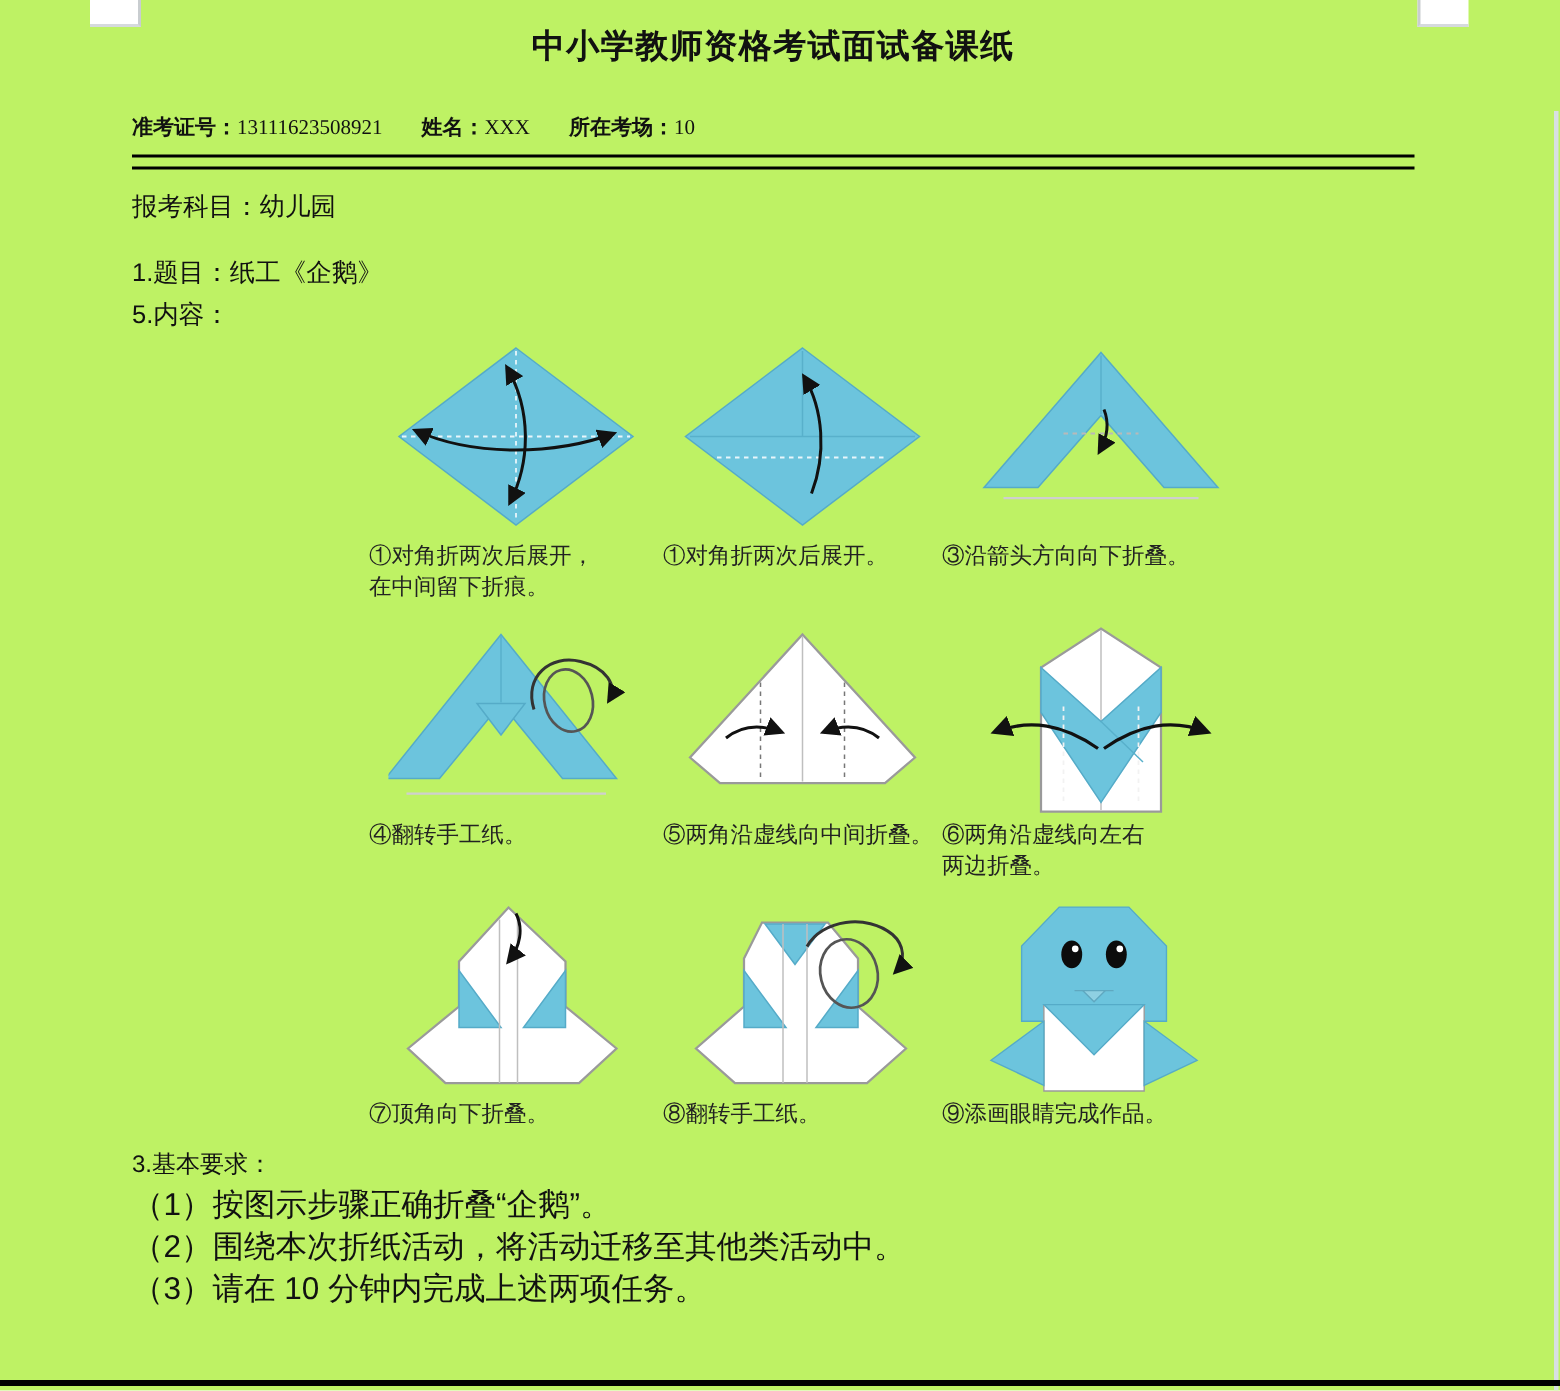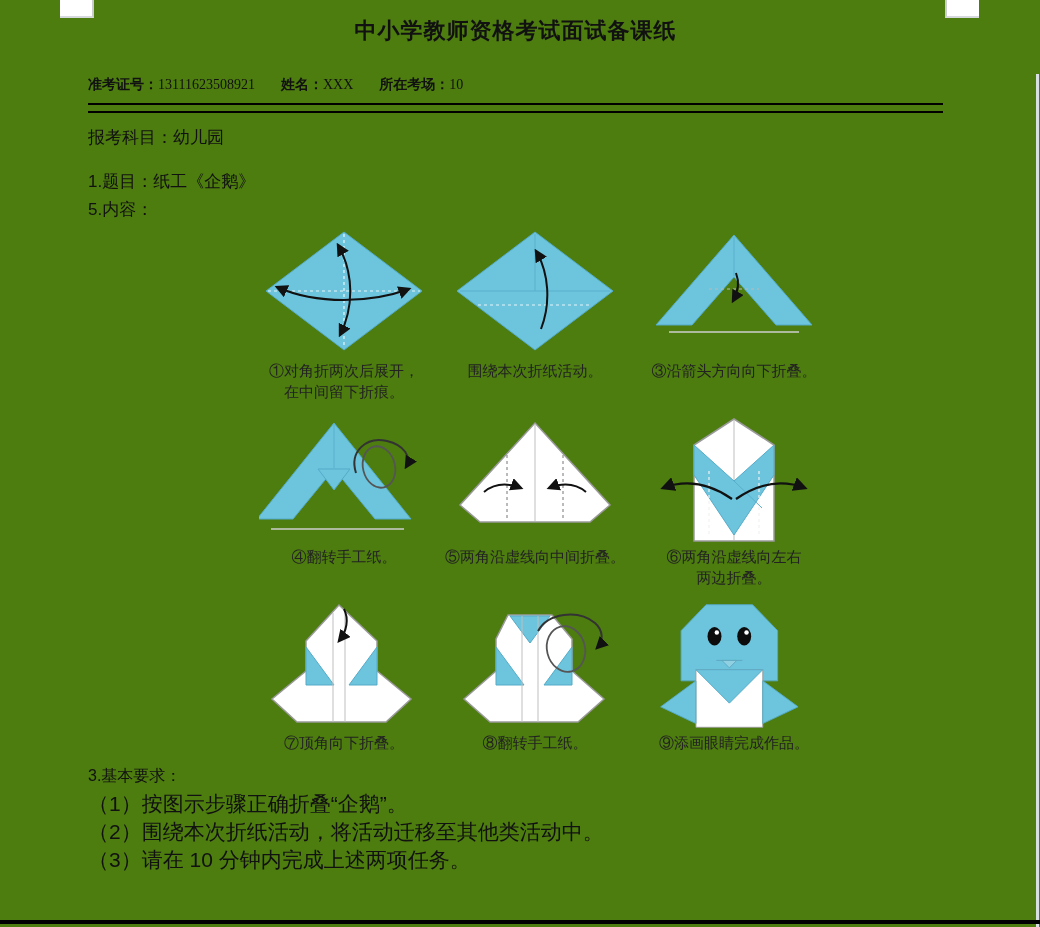--- a/index.html
+++ b/index.html
@@ -1,19 +1,19 @@
 <!DOCTYPE html>
 <html><head>
 <meta charset="utf-8">
 <style>
   html,body{margin:0;padding:0;background:#fff;}
   .page{
     position:relative;
     width:1040px;height:927px;
-    background:#4d7c0f;
+    background:#bef264;
     overflow:hidden;
     font-family:"Liberation Sans", sans-serif;
     color:#111;
   }
   
   .corner{position:absolute;top:0;height:16px;width:32px;background:#fff;}
   .corner.left{left:60px;border-right:2px solid #c9cdd0;border-bottom:2px solid #d6dadd;}
   .corner.right{left:945px;border-left:2px solid #c9cdd0;border-bottom:2px solid #d6dadd;}
   
   .scroll-track{position:absolute;top:74px;right:1px;width:3px;height:853px;background:#d8e0e2;}
@@ -31,21 +31,21 @@
   .info-row{margin-top:13px;font-size:17px;display:flex;align-items:baseline;}
   .line{margin-top:21px;font-size:17px;}
   .line.tight{margin-top:5px;}
 
   .figure-grid{
     margin:8px 0 0 158px;
     display:grid;
     grid-template-columns:196px 186px 212px;
     row-gap:12px;
   }
-  .step{text-align:center;}
+  .step{}
   .step svg{display:block;margin:0 auto;}
   .caption{
     margin-top:2px;
     font-family:"Liberation Serif", serif;
     font-size:15px;color:#222;
     line-height:21px;white-space:pre-line;
   }
 
   .req{margin-top:12px;font-size:16px;}
   .req-item{margin-top:6px;font-size:21px;line-height:22px;}
@@ -103,21 +103,21 @@
               <marker id="a2" viewBox="0 0 10 10" refX="8" refY="5" markerWidth="6.5" markerHeight="6.5" orient="auto-start-reverse">
                 <path d="M0,0L10,5L0,10z" fill="#111"></path>
               </marker>
             </defs>
           <polygon points="85,3 163,62 85,121 7,62" fill="#6cc4dd" stroke="#55abc8"></polygon>
           <line x1="85" y1="5" x2="85" y2="62" stroke="#58b0cb"></line>
           <line x1="10" y1="62" x2="160" y2="62" stroke="#58b0cb"></line>
           <line x1="28" y1="76" x2="142" y2="76" stroke="#e8f6fb" stroke-width="1.2" stroke-dasharray="3,3"></line>
           <path d="M91,100 C101,74 99,44 86,22" fill="none" stroke="#111" stroke-width="2" marker-end="url(#a2)"></path>
         </svg>
-        <div class="caption">围绕本次折纸活动。</div>
+        <div class="caption">①对角折两次后展开。</div>
       </div>
 
       <div class="step">
         <svg viewBox="0 0 170 130" width="170" height="130">
           <defs>
               <marker id="a3" viewBox="0 0 10 10" refX="8" refY="5" markerWidth="6.5" markerHeight="6.5" orient="auto-start-reverse">
                 <path d="M0,0L10,5L0,10z" fill="#111"></path>
               </marker>
             </defs>
           <polygon points="85,6 163,96 127,96 85,48 43,96 7,96" fill="#6cc4dd" stroke="#55abc8"></polygon>

